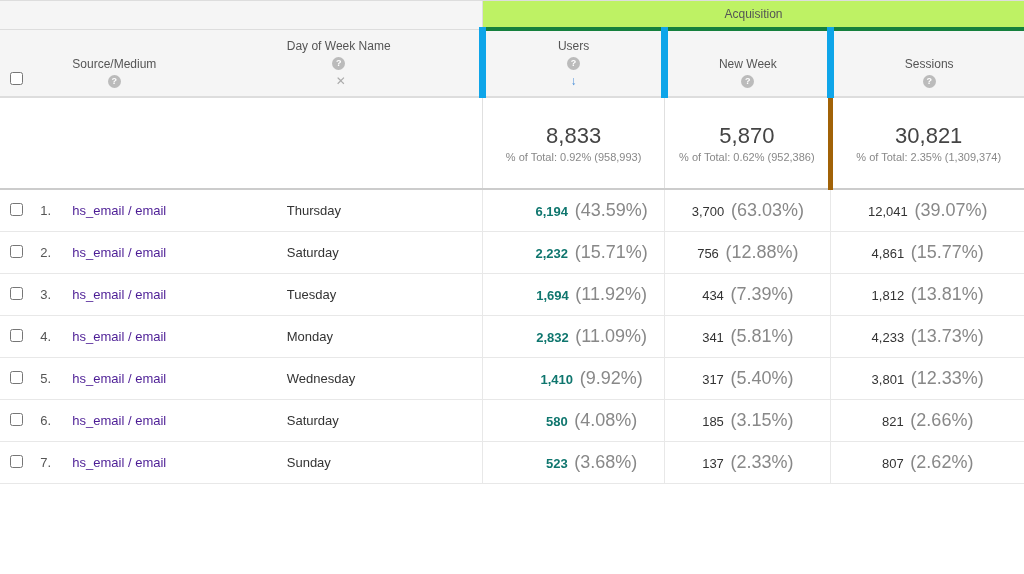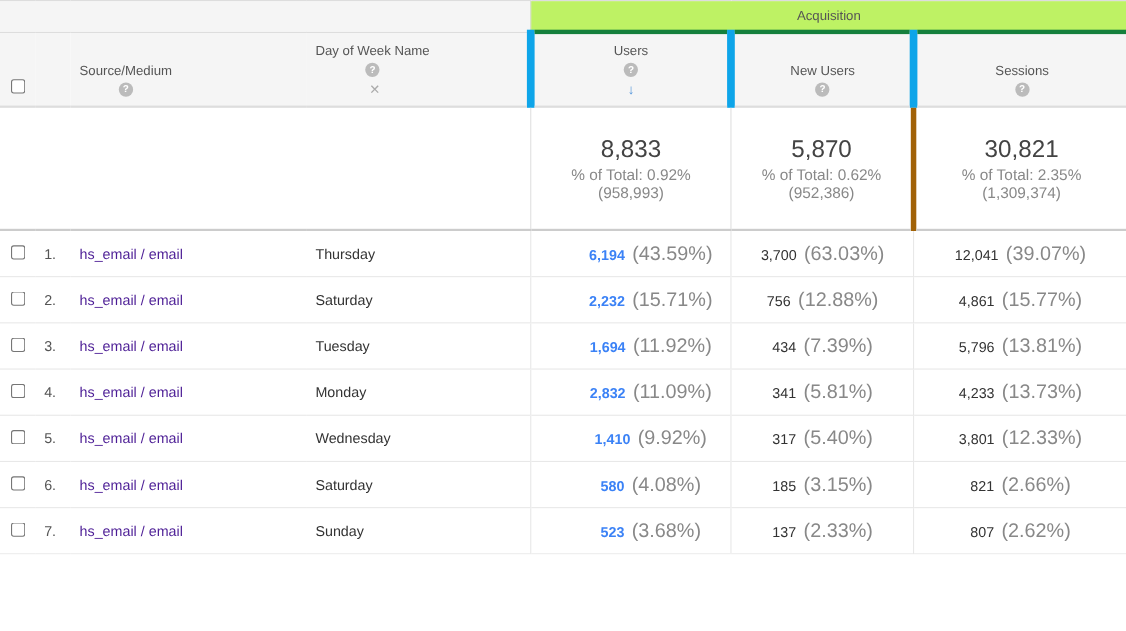--- a/index.html
+++ b/index.html
@@ -54,39 +54,39 @@
     }
     .totals-row td.dim-cell {
       text-align: left;
     }
     .total-main {
       font-size: 22px;
       color: #444;
       display: block;
     }
     .total-sub {
-      font-size: 14px;
+      font-size: 11px;
       color: #888;
       display: block;
       margin-top: 2px;
     }
     tbody tr.data-row {
       border-bottom: 1px solid #e8e8e8;
     }
     tbody tr.data-row td {
       padding: 10px 8px;
       vertical-align: middle;
     }
     tbody tr.data-row td.metric-cell {
       text-align: center;
       border-left: 1px solid #e8e8e8;
     }
     .metric-bold {
       font-weight: bold;
-      color: #3b82f6;
+      color: #0f766e;
       margin-left: 36px;
     }
     .metric-pct {
       color: #888;
       font-size: 18px;
       margin-left: 3px;
     }
     .col-checkbox {
       width: 30px;
     }
@@ -196,21 +196,21 @@
         </td>
         <td class="metric-col">
           <span class="header-label">
             <span>Users</span>
             <span class="help-icon">?</span>
             <span class="sort-icon">↓</span>
           </span>
         </td>
         <td class="metric-col">
           <span class="header-label">
-            <span>New Users</span>
+            <span>New Week</span>
             <span class="help-icon">?</span>
           </span>
         </td>
         <td class="metric-col">
           <span class="header-label">
             <span>Sessions</span>
             <span class="help-icon">?</span>
           </span>
         </td>
       </tr>
@@ -296,21 +296,21 @@
     <td>Tuesday</td>
     <td class="metric-cell">
       <span class="metric-bold">1,694</span>
       <span class="metric-pct">(11.92%)</span>
     </td>
     <td class="metric-cell">
       <span>434</span>
       <span class="metric-pct">(7.39%)</span>
     </td>
     <td class="metric-cell">
-      <span>5,796</span>
+      <span>1,812</span>
       <span class="metric-pct">(13.81%)</span>
     </td>
   </tr>
         <tr class="data-row">
     <td class="checkbox-cell">
       <input type="checkbox" style="">
     </td>
     <td>
       <span class="row-num">4.</span>
     </td>

